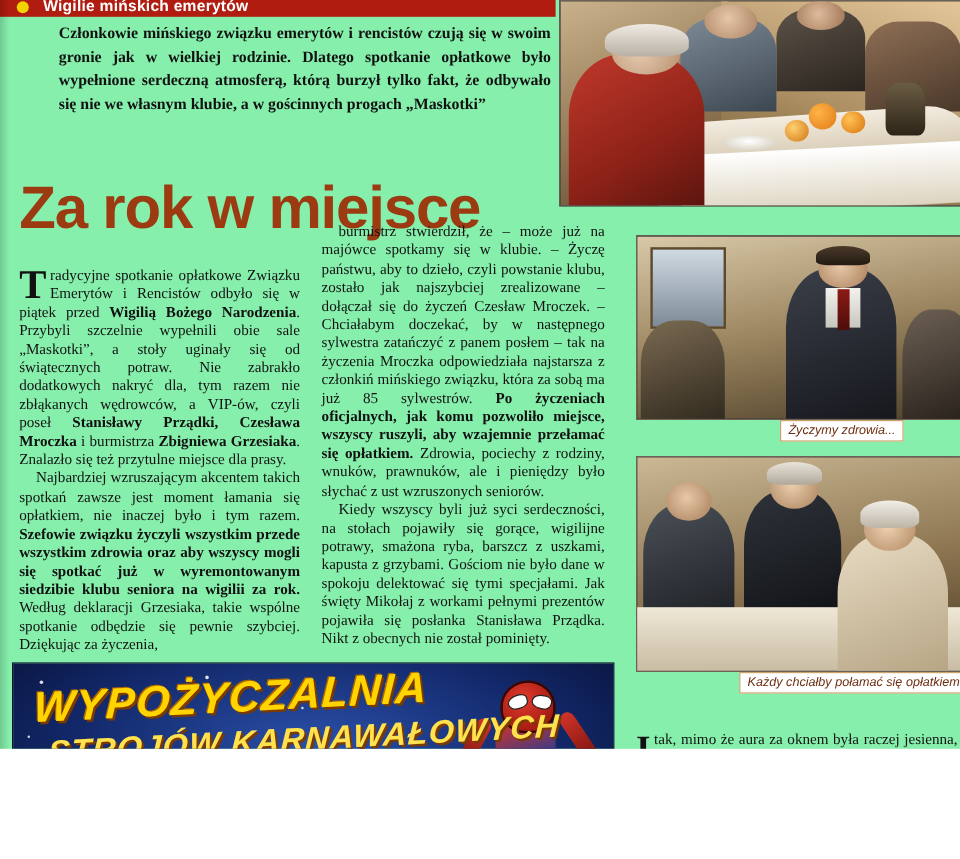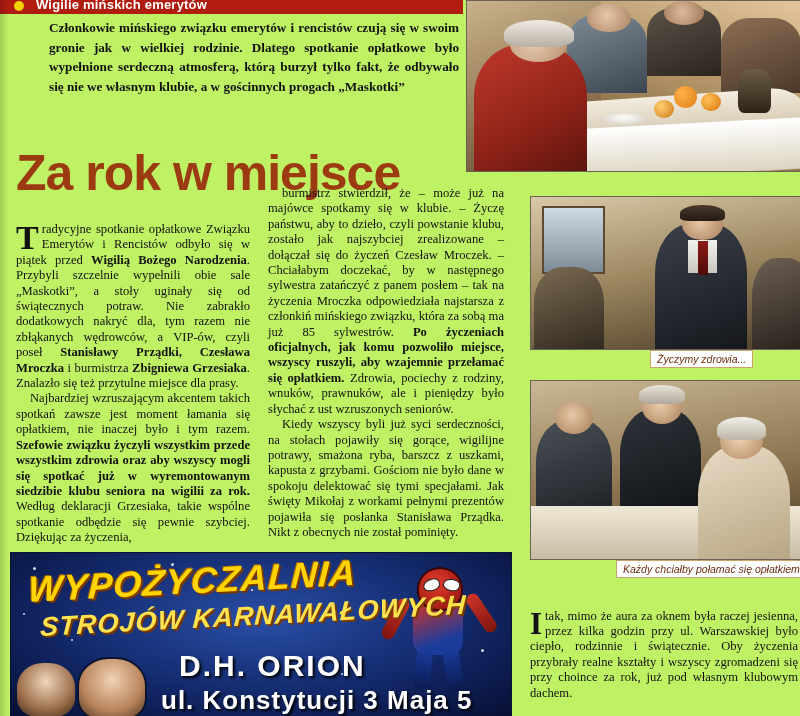--- a/index.html
+++ b/index.html
@@ -12,22 +12,22 @@
     height: 716px;
     overflow: hidden;
     font-family: "Liberation Serif", serif;
     color: #000;
     position: relative;
   }
 
   #page {
     position: relative;
     width: 800px;
-    height: 716px;
-    background: #bef264;
+    height: 624px;
+    background: #86efac;
     overflow: hidden;
   }
 
   
   .kicker-bar {
     position: absolute;
     left: 0px;
     top: 0px;
     width: 463px;
     height: 14px;

